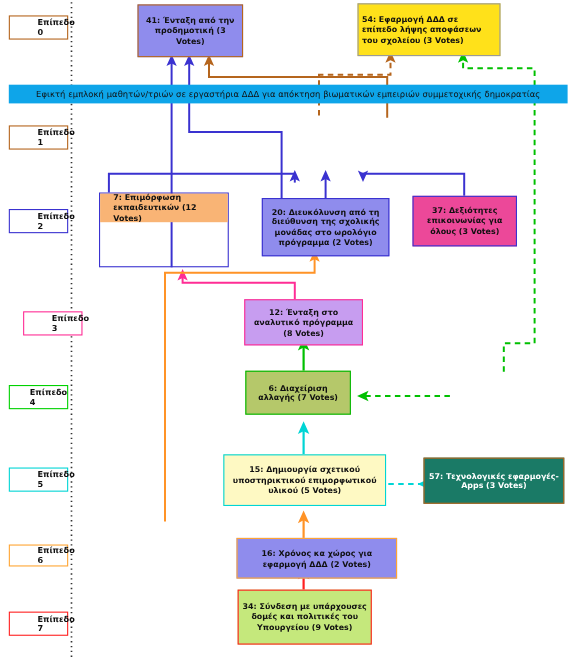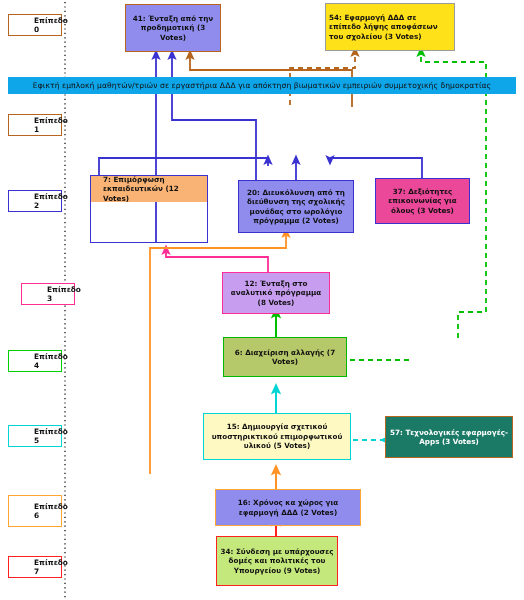--- a/index.html
+++ b/index.html
@@ -100,27 +100,27 @@
   </div>
   <div class="lvl" style="left:8px;top:114px;width:54px;height:22px;border-color:#b5651d;">
     <span>Επίπεδο 1</span>
   </div>
   <div class="lvl" style="left:8px;top:190px;width:54px;height:22px;border-color:#3a32d0;">
     <span>Επίπεδο 2</span>
   </div>
   <div class="lvl" style="left:8px;top:283px;width:54px;height:22px;border-color:#ff2d95;margin-left:13px;">
     <span>Επίπεδο 3</span>
   </div>
-  <div class="lvl" style="left:8px;top:350px;width:54px;height:22px;border-color:#00d200;">
+  <div class="lvl" style="left:8px;top:350px;width:54px;height:22px;border-color:#00d200;justify-content:flex-end;">
     <span>Επίπεδο 4</span>
   </div>
   <div class="lvl" style="left:8px;top:425px;width:54px;height:22px;border-color:#00d5d5;">
     <span>Επίπεδο 5</span>
   </div>
-  <div class="lvl" style="left:8px;top:495px;width:54px;height:32px;border-color:#ffa533;">
+  <div class="lvl" style="left:8px;top:495px;width:54px;height:20px;border-color:#ffa533;">
     <span>Επίπεδο 6</span>
   </div>
   <div class="lvl" style="left:8px;top:556px;width:54px;height:22px;border-color:#ff2020;">
     <span>Επίπεδο 7</span>
   </div>
 
   <div class="banner" style="left:8px;top:77px;width:508px;height:17px;">
     <span>Εφικτή εμπλοκή μαθητών/τριών σε εργαστήρια ΔΔΔ για απόκτηση βιωματικών εμπειριών συμμετοχικής δημοκρατίας</span>
   </div>
 
@@ -144,21 +144,21 @@
   </div>
 
   <div class="node" style="left:375px;top:178px;width:95px;height:46px;background:#ec4899;border:1.6px solid #3a32d0;">
     <span>37: Δεξιότητες επικοινωνίας για όλους (3 Votes)</span>
   </div>
 
   <div class="node" style="left:222px;top:272px;width:108px;height:42px;background:#c79df0;border:1.8px solid #ff2d95;">
     <span>12: Ένταξη στο αναλυτικό πρόγραμμα (8 Votes)</span>
   </div>
 
-  <div class="node" style="left:223px;top:337px;width:124px;height:40px;background:#b5c86a;border:1.8px solid #00b800;">
+  <div class="node" style="left:223px;top:337px;width:96px;height:40px;background:#b5c86a;border:1.8px solid #00b800;">
     <span>6: Διαχείριση αλλαγής (7 Votes)</span>
   </div>
 
 
   <div class="node" style="left:203px;top:413px;width:148px;height:47px;background:#fef9c3;border:1.8px solid #00d5d5;">
     <span>15: Δημιουργία σχετικού υποστηρικτικού επιμορφωτικού υλικού (5 Votes)</span>
   </div>
 
   <div class="node" style="left:385px;top:416px;width:128px;height:42px;background:#1a7a66;border:1.8px solid #b5651d;color:#ffffff;">
     <span>57: Τεχνολογικές εφαρμογές-Apps (3 Votes)</span>

